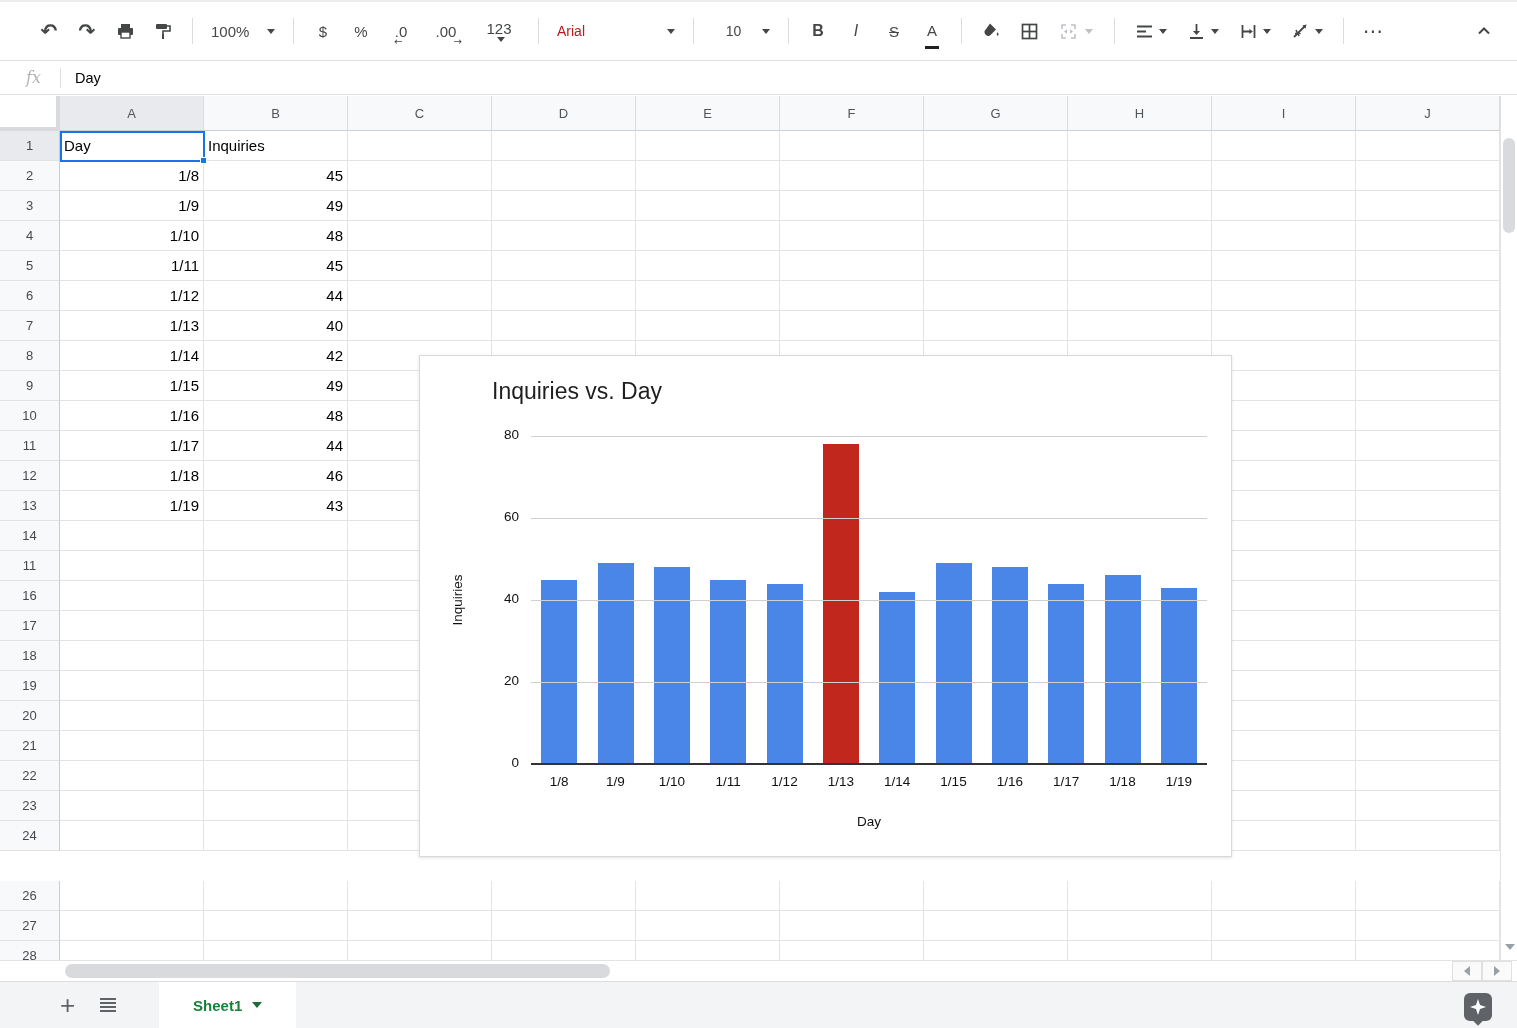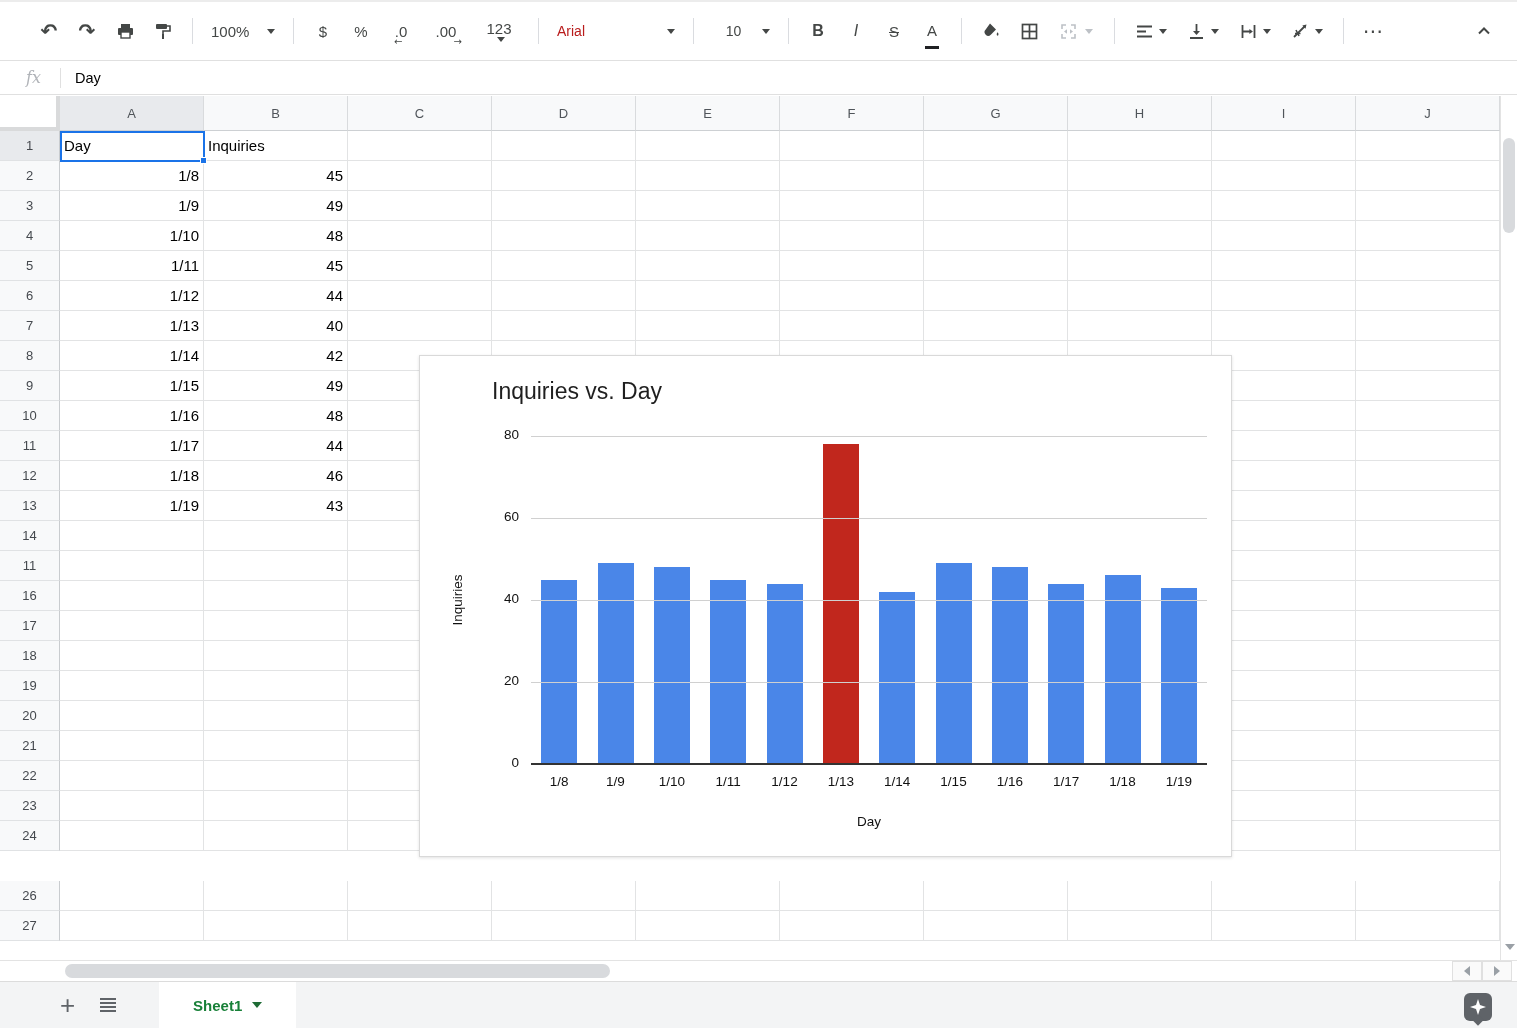--- a/index.html
+++ b/index.html
@@ -588,20 +588,33 @@
         <div class="cell"></div>
         <div class="cell"></div>
         <div class="cell"></div>
         <div class="cell"></div>
         <div class="cell"></div>
         <div class="cell"></div>
         <div class="cell"></div>
         <div class="cell"></div>
         <div class="cell"></div>
       </div>
+      <div class="grow" style="top: 810px;">
+        <div class="row-h">28</div>
+        <div class="cell"></div>
+        <div class="cell"></div>
+        <div class="cell"></div>
+        <div class="cell"></div>
+        <div class="cell"></div>
+        <div class="cell"></div>
+        <div class="cell"></div>
+        <div class="cell"></div>
+        <div class="cell"></div>
+        <div class="cell"></div>
+      </div>
     </div>
   <div class="selection">
     <div class="fill-handle"></div>
   </div>
 </div>
 
 <div class="chart-card" id="chartCard">
   <div class="chart-title">Inquiries vs. Day</div>
   <div class="y-title" style="left:37px; top:244px;">Inquiries</div>
   <div class="x-title" style="left:409px; top:458px;">Day</div>

